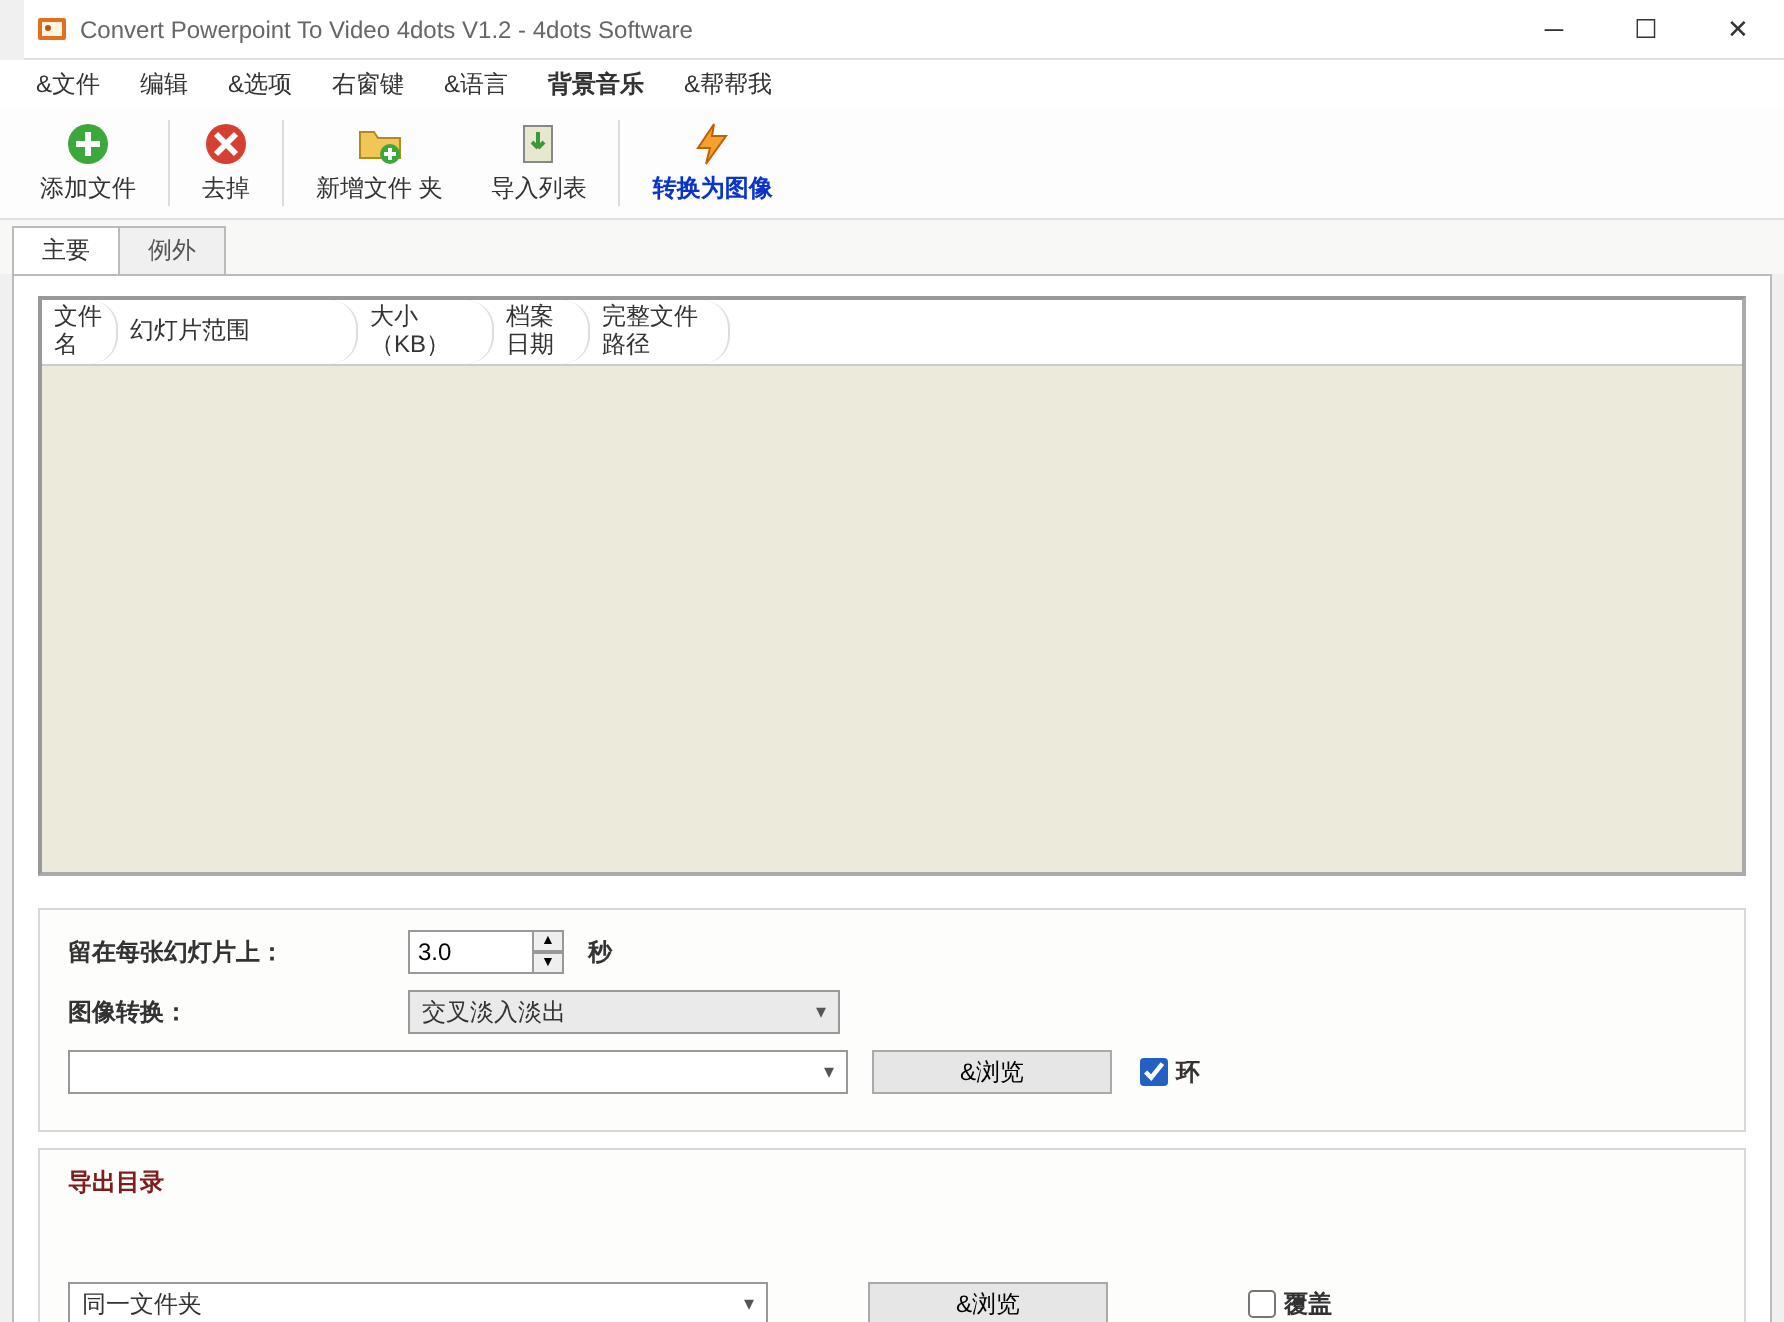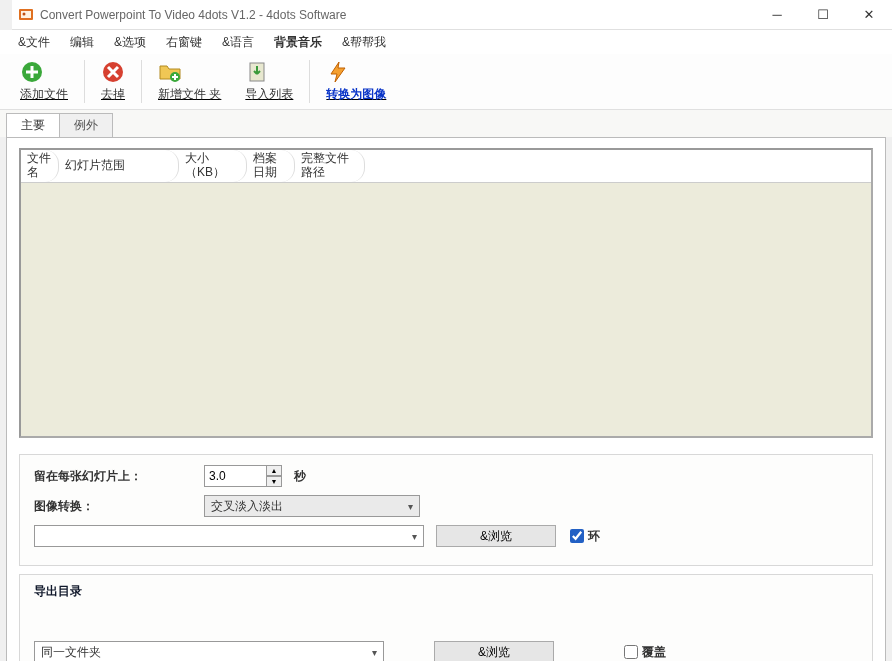--- a/index.html
+++ b/index.html
@@ -10,21 +10,21 @@
     .titlebar .title { color: #666; font-size: 12px; flex: 1; }
     .titlebar .win-controls { display: flex; }
     .titlebar .win-btn { width: 46px; height: 30px; display: flex; align-items: center; justify-content: center; color: #333; font-size: 13px; }
 
     .menubar { height: 24px; background: #fff; display: flex; align-items: center; padding-left: 10px; gap: 4px; }
     .menubar .menu-item { padding: 2px 8px; color: #333; cursor: default; }
     .menubar .menu-item.buy { font-weight: bold; color: #333; }
 
     .toolbar { height: 56px; background: #fdfdfd; display: flex; align-items: stretch; padding: 0 8px; border-bottom: 1px solid #e0e0e0; }
     .toolbar .sep { width: 1px; background: #ddd; margin: 6px 4px; }
-    .toolbar .tb-btn { display: flex; flex-direction: column; align-items: flex-start; justify-content: center; padding: 0 12px; cursor: default; text-decoration: underline; }
+    .toolbar .tb-btn { display: flex; flex-direction: column; align-items: center; justify-content: center; padding: 0 12px; cursor: default; }
     .toolbar .tb-icon { width: 24px; height: 24px; margin-bottom: 2px; }
     .toolbar .tb-label { font-size: 12px; color: #333; white-space: nowrap; }
     .toolbar .tb-btn.convert .tb-label { color: #0a35c8; font-weight: bold; }
 
     .tabs-holder { background: #f8f8f6; padding: 3px 6px 0 6px; }
     .tabs { display: flex; }
     .tab { padding: 3px 14px; border: 1px solid #bbb; border-bottom: none; background: #f0f0f0; color: #555; cursor: default; margin-right: -1px; position: relative; }
     .tab.active { background: #fff; color: #333; z-index: 1; }
 
     .main-panel { background: #fff; border: 1px solid #bbb; margin: 0 6px; padding: 10px 12px; height: 560px; position: relative; }
@@ -47,21 +47,21 @@
     .combo-wrap { position: relative; display: inline-block; }
     .combo-wrap::after { content: "▾"; position: absolute; right: 7px; top: 50%; transform: translateY(-50%); font-size: 10px; color: #555; pointer-events:none; }
     .combo.white { background: #fff; }
 
     .browse-btn { height: 22px; min-width: 120px; border: 1px solid #aaa; background: #e6e6e6; font-size: 12px; padding: 0 25px; margin-left: 12px; cursor: default; }
 
     .checkbox-wrap { display: flex; align-items: center; margin-left: 14px; font-weight: bold; color: #333; }
     .checkbox-wrap input { width: 14px; height: 14px; margin-right: 4px; accent-color: #2260c4; }
 
     .output-group { margin-top: 8px; border: 1px solid #d8d8d8; background: #fdfdfc; padding: 8px 14px 12px 14px; }
-    .group-title { font-weight: bold; color: #0f172a; margin-bottom: 6px; }
+    .group-title { font-weight: bold; color: #7f1d1d; margin-bottom: 6px; }
     .output-row { display: flex; margin-bottom: 6px; margin-top: 41px; }
   </style>
 </head>
 <body>
 
 <div class="titlebar">
   <span class="app-icon">
     <svg viewBox="0 0 16 16">
         <rect x="1" y="2" width="14" height="11" fill="#e07020" rx="1"></rect>
         <rect x="3" y="4" width="10" height="7" fill="#fff4e0"></rect>

